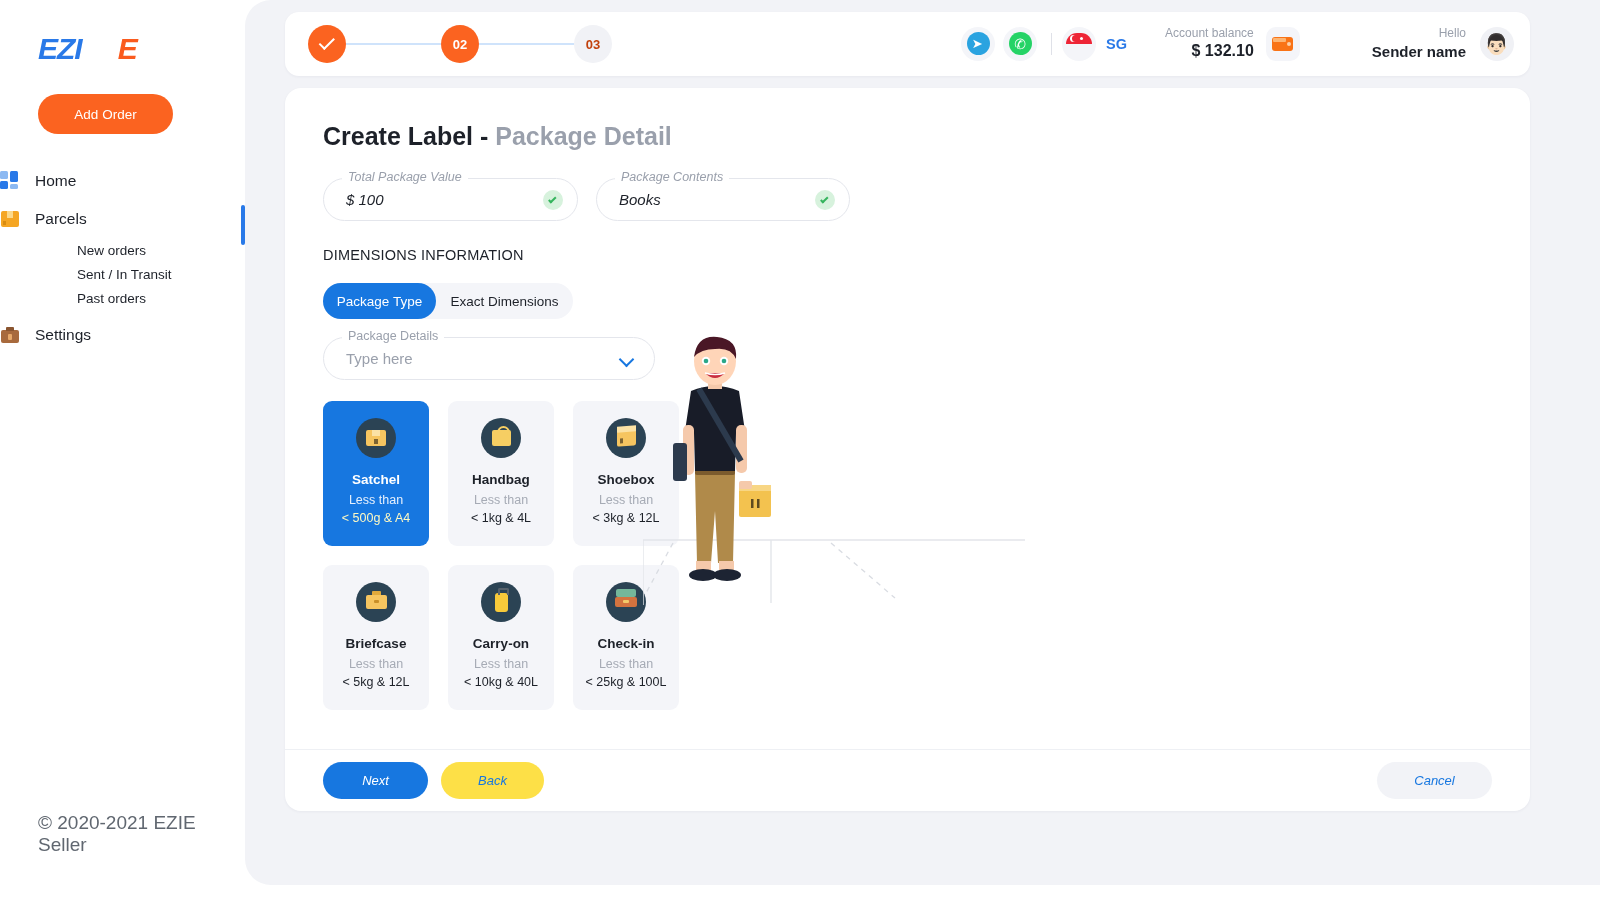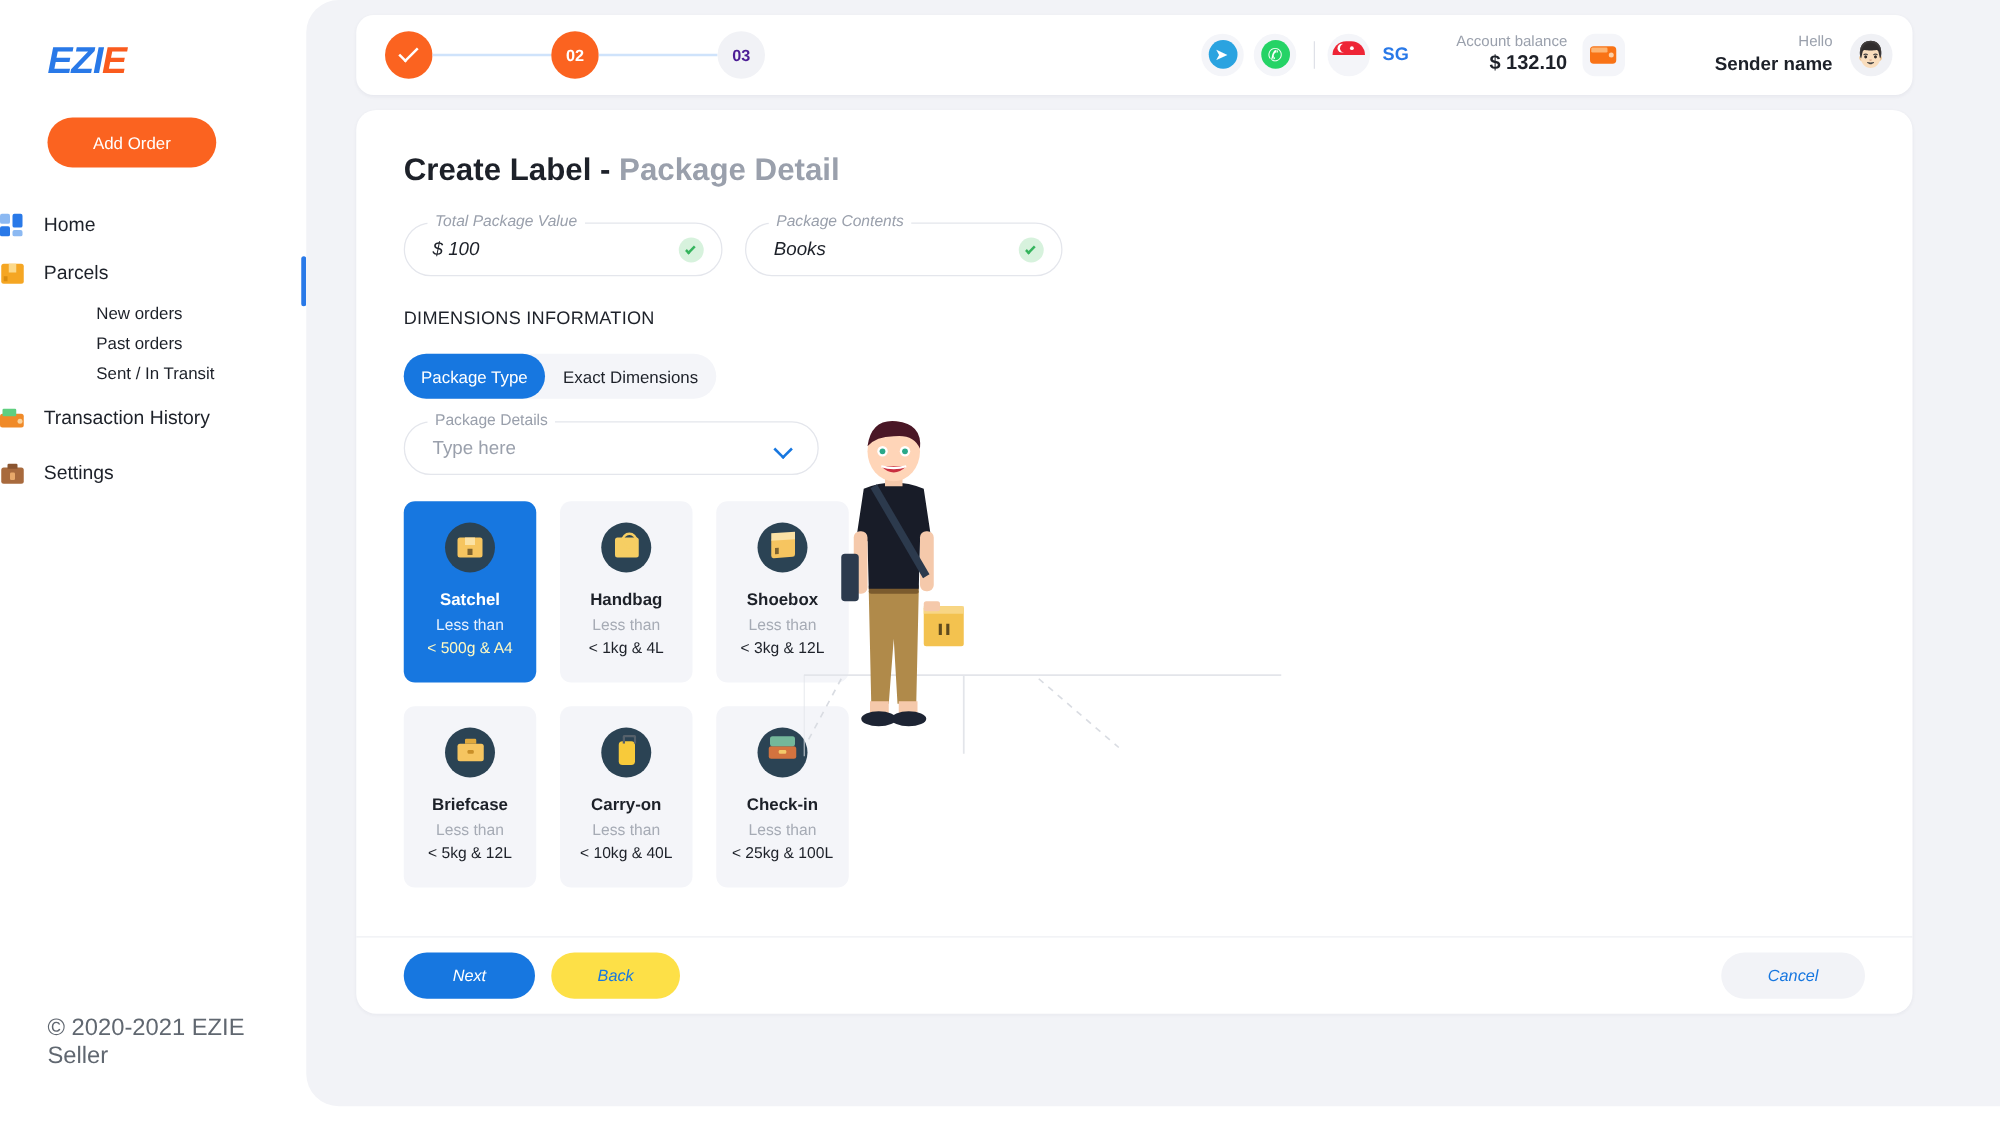--- a/index.html
+++ b/index.html
@@ -16,21 +16,21 @@
   .sidebar {
     width: 245px; height: 900px; flex: 0 0 245px;
     background: #ffffff;
     position: relative;
     padding: 34px 0 0 0;
   }
   .logo {
     margin: 0 0 0 38px;
     font-size: 30px; font-weight: bold; font-style: italic;
     letter-spacing: -1px; line-height: 1;
-    display: flex; 
+    display: flex;  gap: 36px;
   }
   .logo .lz { color: #2979e8; font-family: "Liberation Sans", sans-serif; }
   .logo .lo { color: #fa5b1e; font-family: "Liberation Sans", sans-serif; }
   .add-order {
     display: block; margin: 30px 0 0 38px;
     width: 135px; height: 40px;
     background: #fb6320; color: #fff;
     border: none; border-radius: 22px;
     font-size: 13.5px; font-family: "Liberation Sans", sans-serif;
     cursor: pointer;
@@ -99,21 +99,21 @@
   }
   
   .stepper { display: flex; align-items: center; margin-left: 23px; }
   .step {
     width: 38px; height: 38px; border-radius: 50%;
     display: flex; align-items: center; justify-content: center;
     font-size: 13px; font-weight: bold; cursor: pointer;
   }
   .step.done { background: #fb6320; color: #fff; }
   .step.current { background: #fb6320; color: #fff; }
-  .step.todo { background: #f1f2f6; color: #4c1d95; }
+  .step.todo { background: #f1f2f6; color: #c2410c; }
   .step-line { width: 95px; height: 2px; background: #cfe3fb; }
   .check-glyph { display:block; width: 15px; height: 8px; border-left: 2.4px solid #fff; border-bottom: 2.4px solid #fff; transform: rotate(-45deg) translate(1px,-2px); }
 
   .topbar-right {
     margin-left: auto; display: flex; align-items: center; padding-right: 16px;
   }
   .round-ic {
     width: 34px; height: 34px; border-radius: 50%;
     background: #f4f5f9; display: flex; align-items: center; justify-content: center;
     margin-left: 8px; cursor: pointer; position: relative;
@@ -308,31 +308,23 @@
       <div class="nav-item">
         <span class="nav-icon ic-parcel">
             <span class="bx"></span>
             <span class="tab"></span>
             <span class="dt"></span>
           </span>
         <span class="nav-label">Parcels</span>
       </div>
 
       <div class="subnav-item">New orders</div>
+      <div class="subnav-item">Sent / In Transit</div>
       <div class="subnav-item">Past orders</div>
-      <div class="subnav-item">Sent / In Transit</div>
-
-      <div class="nav-item" style="margin-top:6px">
-        <span class="nav-icon ic-wallet">
-            <span class="w1"></span>
-            <span class="w2"></span>
-            <span class="w3"></span>
-          </span>
-        <span class="nav-label">Transaction History</span>
-      </div>
+
 
       <div class="nav-item" style="margin-top:6px">
         <span class="nav-icon ic-case">
             <span class="c1"></span>
             <span class="c2"></span>
             <span class="c3"></span>
           </span>
         <span class="nav-label">Settings</span>
       </div>
     </nav>

